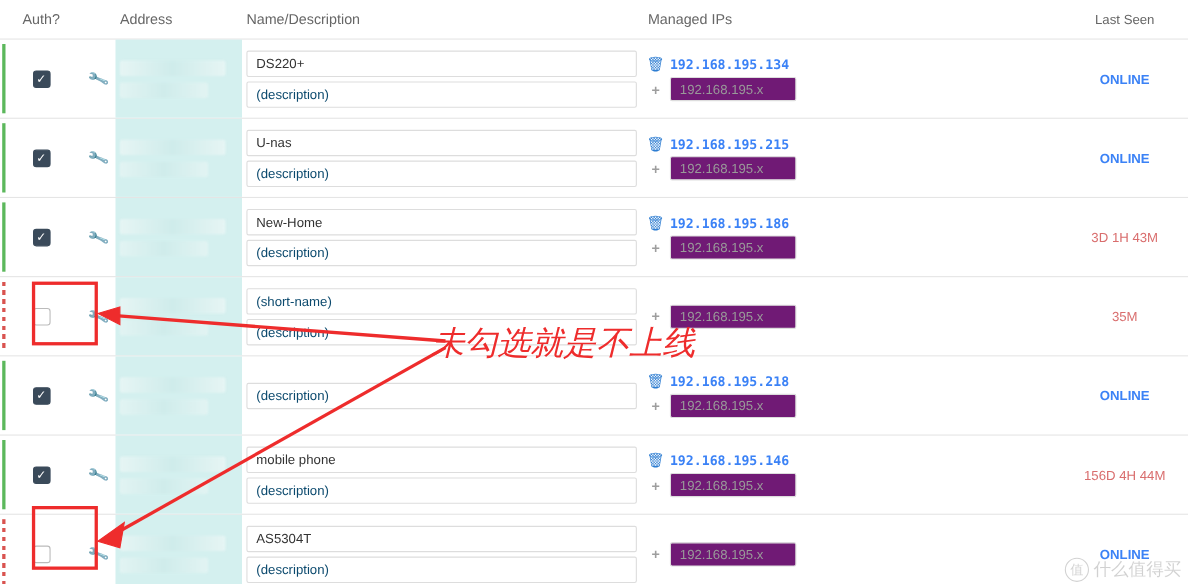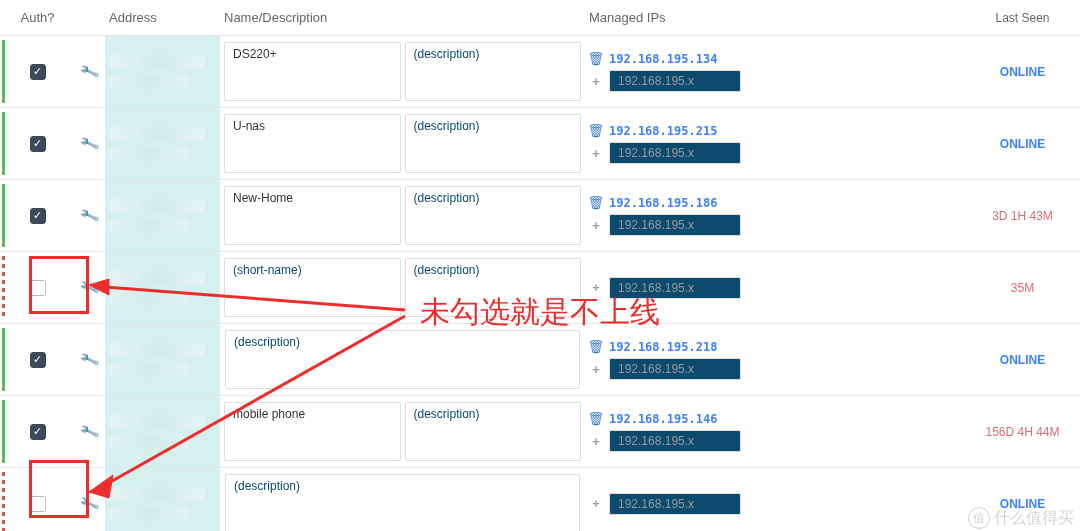--- a/index.html
+++ b/index.html
@@ -38,21 +38,21 @@
     width: 3px;
     background: #5cb85c;
   }
   .data-row.unauth::before {
     background: repeating-linear-gradient(to bottom, #d9534f 0, #d9534f 4px, transparent 4px, transparent 8px);
   }
   
   .col-auth  { width: 75px; display:flex; align-items:center; justify-content:center; }
   .col-wrench{ width: 30px; display:flex; align-items:center; justify-content:center; }
   .col-addr  { width: 115px; display:flex; flex-direction:column; justify-content:center; padding: 6px 4px; }
-  .col-name  { width: 365px; display:flex; justify-content:center; padding: 6px 4px; gap:4px; }
+  .col-name  { width: 365px; display:flex; flex-direction:column; justify-content:center; padding: 6px 4px; gap:4px; }
   .col-ips   { width: 380px; display:flex; flex-direction:column; justify-content:center; padding: 6px 4px; gap:4px; }
   .col-last  { flex: 1; display:flex; align-items:center; justify-content:center; font-size:12px; }
   
   .header-row .col-auth, .header-row .col-wrench { justify-content:center; }
   .header-row .col-addr, .header-row .col-name, .header-row .col-ips { justify-content:flex-start; flex-direction: row; align-items:center; }
   .header-row .col-last { justify-content:center; }
   
   .col-addr { background: #d4f0ef; }
   .header-row .col-addr { background: transparent; }
   
@@ -110,22 +110,22 @@
   }
   .trash-icon { color: #2d7dd2; }
   .plus-icon  { color: #9e9e9e; font-weight: bold; }
   .ip-text { font-family: Menlo, Consolas, monospace; font-size: 12px; color: #3b82f6; font-weight: 600; }
   .ip-input {
     border: 1px solid #ddd;
     border-radius: 2px;
     padding: 3px 8px;
     font-size: 12px;
     color: #999;
-    background: #0c4a6e;
-    width: 132px;
+    background: #701a75;
+    width: 115px;
   }
   
   .online { color: #3b82f6; font-weight: 700; }
   .stale  { color: #d96d6d; font-weight: 500; }
   
   .red-box {
     position: absolute;
     border: 3px solid #ee2c2c;
     pointer-events: none;
     z-index: 50;
@@ -354,39 +354,40 @@
           <span class="chk"></span>
         </div>
         <div class="col-wrench">
           <span class="wrench-icon">🔧</span>
         </div>
         <div class="col-addr">
           <div class="blur-block" style="width: 90%;"></div>
           <div class="blur-block" style="width: 75%;"></div>
         </div>
         <div class="col-name">
+          <div class="input-box">AS5304T</div>
           <div class="input-box placeholder">(description)</div>
         </div>
         <div class="col-ips">
           <div class="ip-line">
             <span class="plus-icon">+</span>
             <div class="ip-input">192.168.195.x</div>
           </div>
         </div>
         <div class="col-last">
           <span class="online">ONLINE</span>
         </div>
       </div>
     </div>
 </div>
 
 <div class="red-box" style="left:29px; top:256px; width:60px; height:58px;"></div>
 <div class="red-box" style="left:29px; top:460px; width:60px; height:58px;"></div>
 
-<div class="annot-text" style="left:420px; top:292px;">未勾选就是不上线</div>
+<div class="annot-text" style="left:392px; top:292px;font-style:italic;">未勾选就是不上线</div>
 
 <svg class="arrow" style="left:85px; top:275px;" width="330" height="50">
   <line x1="320" y1="35" x2="20" y2="12" stroke-width="3"></line>
   <polygon points="4,10 24,4 24,20"></polygon>
 </svg>
 <svg class="arrow" style="left:85px; top:310px;" width="330" height="190">
   <line x1="320" y1="6" x2="20" y2="175" stroke-width="3"></line>
   <polygon points="4,182 28,165 24,188"></polygon>
 </svg>
 

